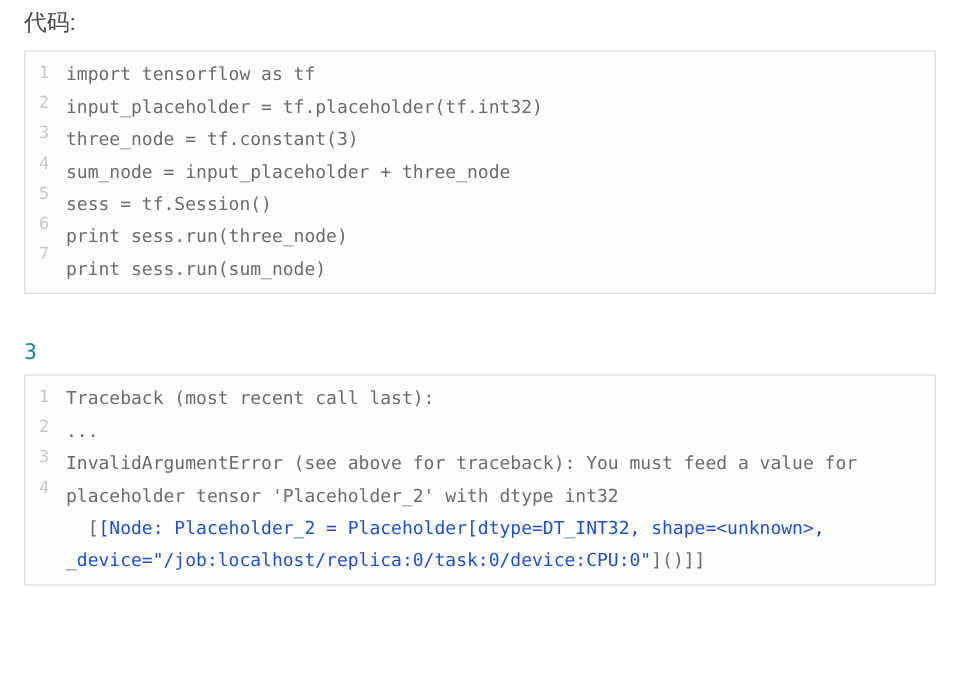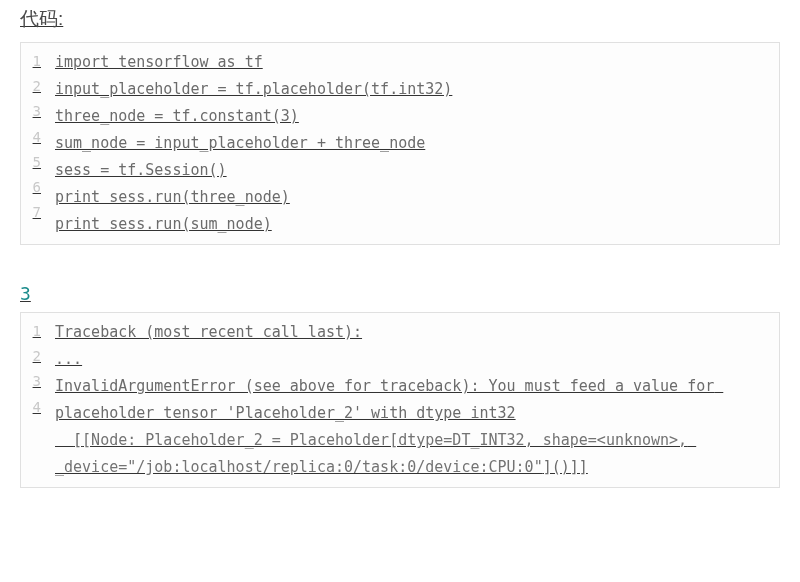--- a/index.html
+++ b/index.html
@@ -6,21 +6,20 @@
   body {
     margin: 0;
     padding: 0;
     background: #ffffff;
     font-family: -apple-system, BlinkMacSystemFont, "Segoe UI", "PingFang SC", "Microsoft YaHei", sans-serif;
     color: #333;
     width: 800px;
   }
   .wrap {
     padding: 0 20px 20px 20px;
-    text-decoration: underline;
   }
   .section-label {
     font-size: 19px;
     color: #4a4a4a;
     margin: 6px 0 10px 0;
   }
   .output-value {
     font-family: ui-monospace, SFMono-Regular, Menlo, Consolas, monospace;
     font-size: 18px;
     color: #1a8b8b;
@@ -45,21 +44,21 @@
     font-size: 14px;
   }
   .gutter div { min-width: 14px; }
   .code {
     flex: 1 1 auto;
     padding: 6px 10px 6px 10px;
     white-space: pre-wrap;
     word-break: break-word;
   }
   .code .line { display: block; }
-  .link-ish { color: #737373; }
+  .link-ish { color: #1d4ed8; }
   .second-block { margin-top: 6px; }
   .spacer { height: 34px; }
 </style>
 </head>
 <body>
 
 <div class="wrap">
 
   <div class="section-label">代码:</div>
 

